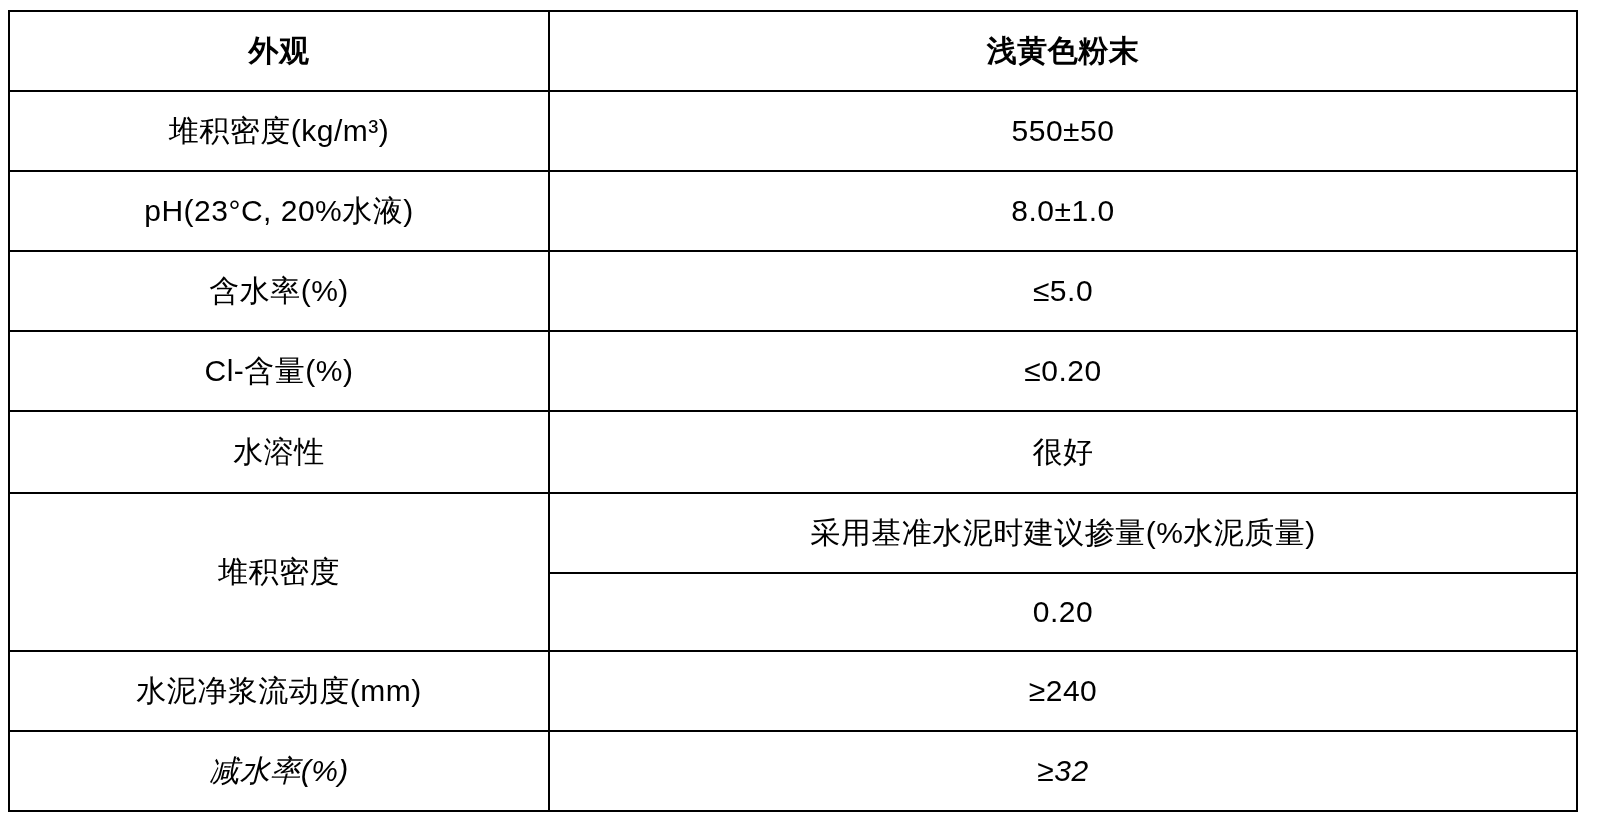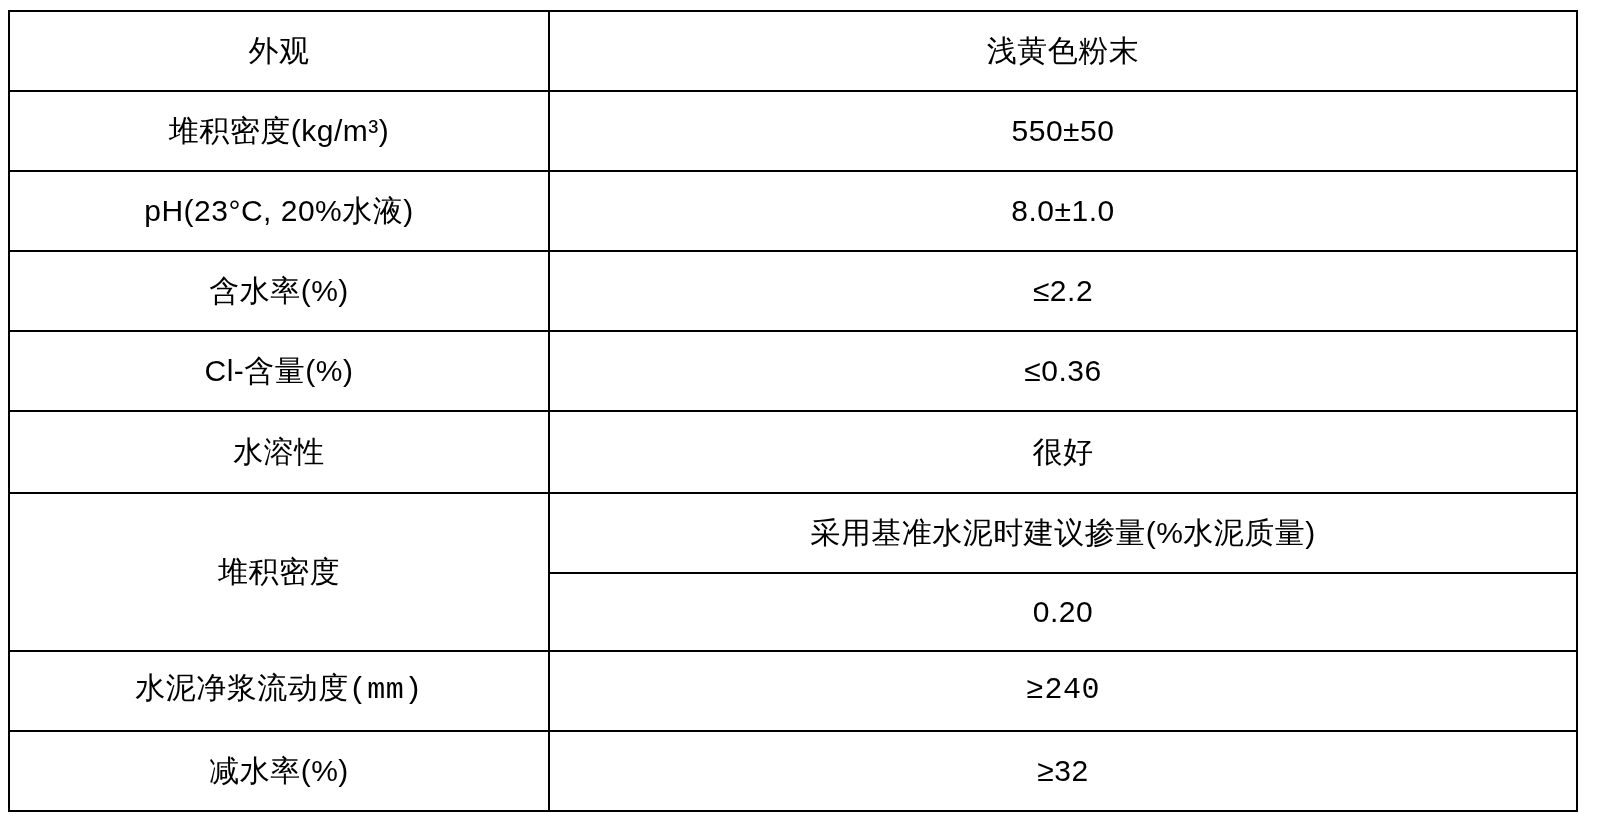--- a/index.html
+++ b/index.html
@@ -35,30 +35,30 @@
     border: 2px solid #000000;
     text-align: center;
     vertical-align: middle;
     font-size: 30px;
     line-height: 1.25;
     padding: 0 8px;
     letter-spacing: 0.5px;
     white-space: nowrap;
   }
   
-  tr.r-appearance td { height: 78px; }
+  tr.r-appearance td { height: 78px; font-weight: bold; }
   tr.r-density td { height: 78px; margin-top: 16px; }
   tr.r-ph td { height: 78px; margin-top: 11px; }
   tr.r-moisture td { height: 78px; }
   tr.r-chloride td { height: 78px; margin-top: 36px; }
   tr.r-solubility td { height: 80px; }
   tr.r-perf-a td { height: 78px; margin-left: 44px; }
   tr.r-perf-b td { height: 76px; border-radius: 15px; }
-  tr.r-fluidity td { height: 78px; font-family: Liberation Mono, monospace; }
-  tr.r-water-reduce td { height: 78px; }
+  tr.r-fluidity td { height: 78px; }
+  tr.r-water-reduce td { height: 78px; font-style: italic; }
 </style>
 </head>
 <body>
 
 <div class="sheet">
   <table class="spec-table">
     <colgroup>
       <col class="c1">
       <col class="c2">
     </colgroup>
@@ -70,25 +70,25 @@
       <tr class="r-density">
         <td>堆积密度(kg/m³)</td>
         <td>550±50</td>
       </tr>
       <tr class="r-ph">
         <td>pH(23°C, 20%水液)</td>
         <td>8.0±1.0</td>
       </tr>
       <tr class="r-moisture">
         <td>含水率(%)</td>
-        <td>≤2.2</td>
+        <td>≤5.0</td>
       </tr>
       <tr class="r-chloride">
         <td>Cl-含量(%)</td>
-        <td>≤0.36</td>
+        <td>≤0.20</td>
       </tr>
       <tr class="r-solubility">
         <td>水溶性</td>
         <td>很好</td>
       </tr>
       <tr class="r-perf-a">
         <td rowspan="2">堆积密度</td>
         <td>采用基准水泥时建议掺量(%水泥质量)</td>
       </tr>
       <tr class="r-perf-b">

